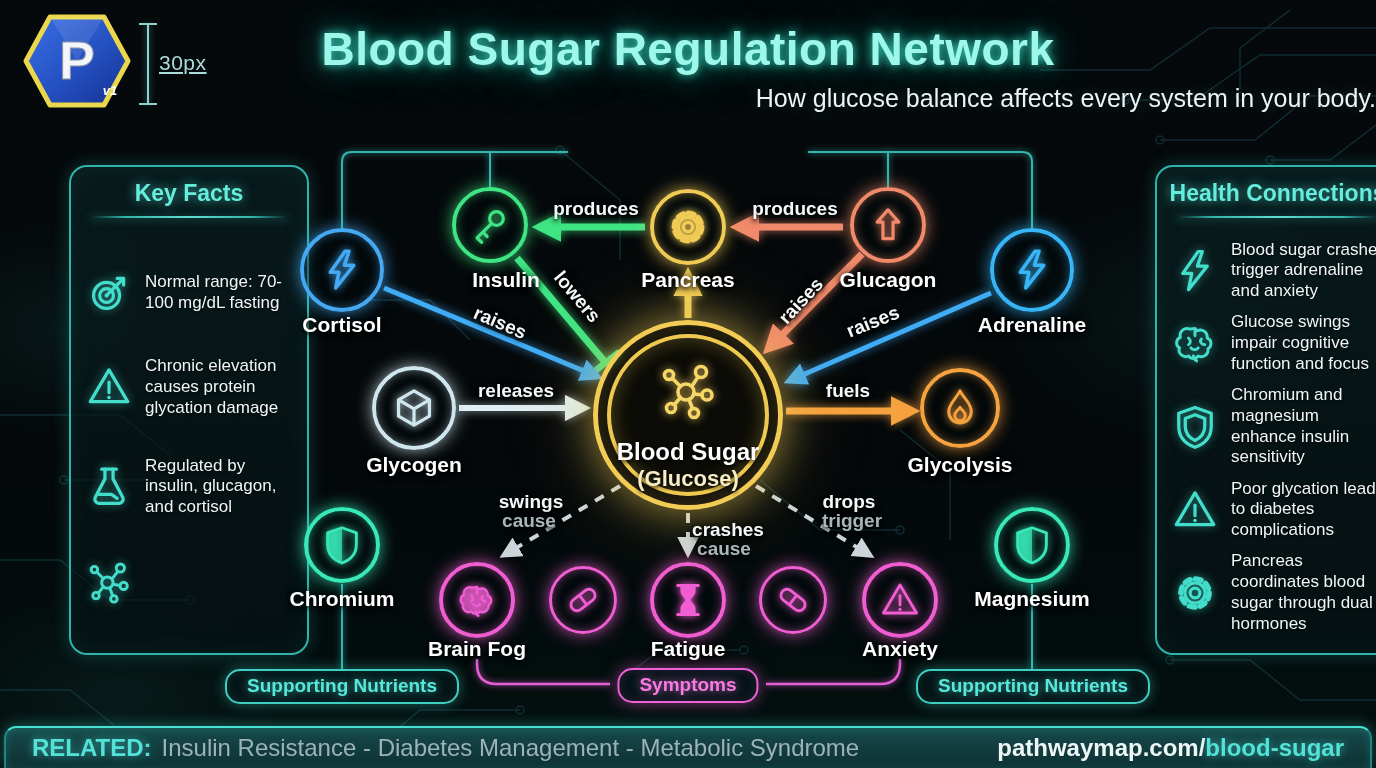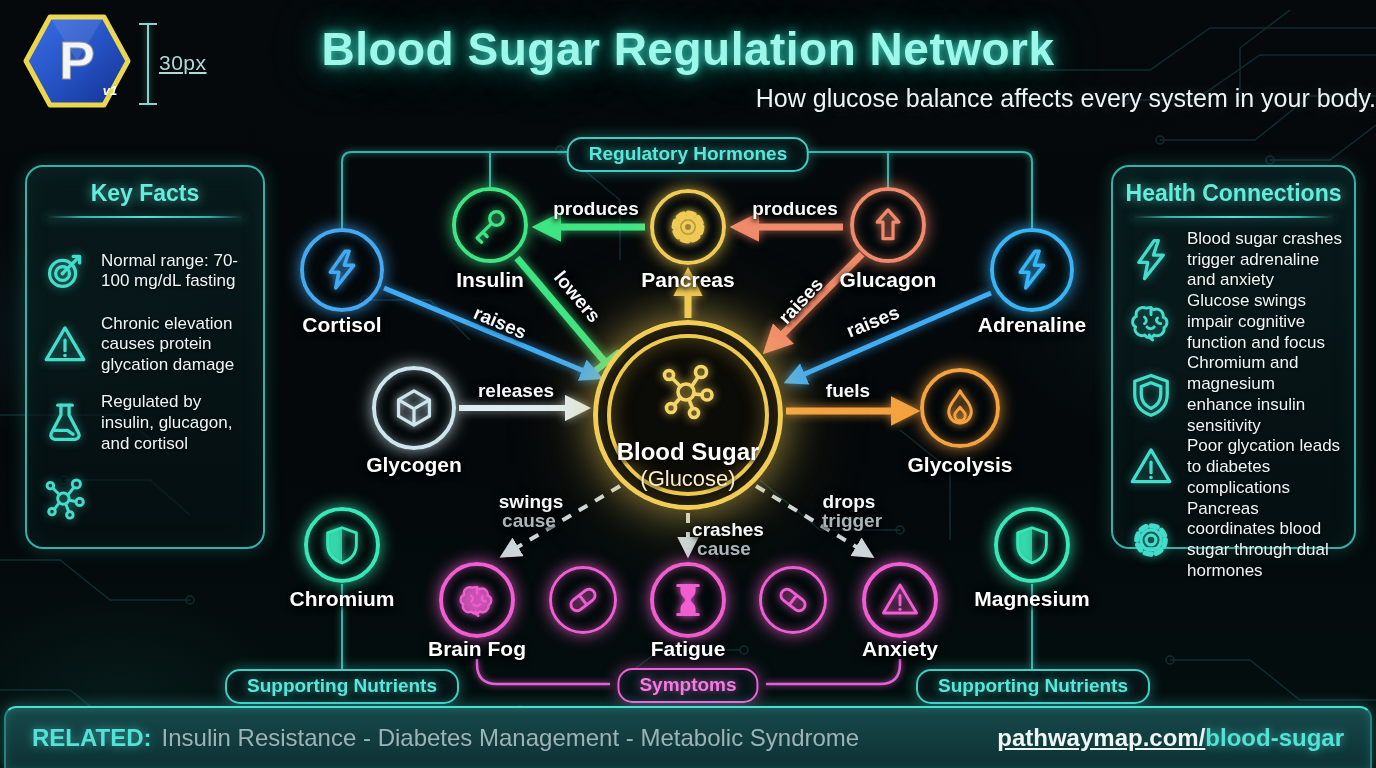--- a/index.html
+++ b/index.html
@@ -26,23 +26,23 @@
   .ruler-line::before, .ruler-line::after { content:""; position:absolute; left:-8px; width:18px; height:2px; background:#8fd2cd; }
   .ruler-line::before { top:0; } .ruler-line::after { bottom:0; }
   .ruler-text { position:absolute; left:159px; top:51px; font-size:21px; color:#aadcd8; letter-spacing:.5px;text-decoration:underline; }
   .title { position:absolute; left:0; right:0; top:22px; text-align:center; margin:0;
     font-size:46px; font-weight:800; letter-spacing:.5px; color:#9ef8ea;
     text-shadow:0 0 10px rgba(64,240,215,.9), 0 0 28px rgba(40,220,195,.55), 0 0 55px rgba(40,220,195,.35); }
   .subtitle { position:absolute; left:0; right:0; top:84px; text-align:right;
     font-size:25px; font-weight:500; color:#edf4f5; text-shadow:0 1px 4px rgba(0,0,0,.8), 0 0 14px rgba(180,240,235,.25); }
 
   
-  .panel { position:absolute; top:165px; height:384px; border:2px solid #2fb3ab; border-radius:18px;
+  .panel { position:absolute; top:165px; height:490px; border:2px solid #2fb3ab; border-radius:18px;
     background:linear-gradient(180deg, rgba(9,30,32,.78), rgba(5,18,20,.62));
-    box-shadow:0 0 18px rgba(47,179,171,.28), inset 0 0 26px rgba(47,179,171,.08); box-sizing:border-box; }
+    box-shadow:0 0 18px rgba(47,179,171,.28), inset 0 0 26px rgba(47,179,171,.08); box-sizing:border-box;margin-left:44px; }
   .panel.left { left:25px; width:240px; }
   .panel.right { left:1111px; width:245px; }
   .panel h2 { margin:13px 8px 9px; text-align:center; font-size:23px; font-weight:800; color:#64ecdc;
     text-shadow:0 0 12px rgba(80,230,215,.75); }
   .panel .divider { height:2px; margin:0 18px 2px;
     background:linear-gradient(90deg, transparent, #2fb3ab 18%, #5adfd4 50%, #2fb3ab 82%, transparent);
     box-shadow:0 1px 8px rgba(70,220,205,.5); }
   .panel .items { position:absolute; left:0; right:0; top:62px; bottom:8px; display:flex; flex-direction:column;
     justify-content:space-evenly; padding:0 12px; }
   .fact { display:flex; align-items:center; gap:10px; }
@@ -58,21 +58,21 @@
     text-shadow:0 2px 4px rgba(0,0,0,.95), 0 0 10px rgba(0,0,0,.9); }
 
   .center-node { position:absolute; left:593px; top:320px; width:190px; height:190px; border-radius:50%;
     border:5px solid #f2cc55; box-sizing:border-box; background:rgba(20,16,4,.45);
     box-shadow:0 0 40px rgba(242,204,85,.55), 0 0 90px rgba(242,204,85,.25), inset 0 0 30px rgba(242,204,85,.22); }
   .center-inner { position:absolute; inset:9px; border:4px solid #eec94f; border-radius:50%;
     display:flex; flex-direction:column; align-items:center; justify-content:flex-start; padding-top:20px; box-sizing:border-box;
     box-shadow:inset 0 0 22px rgba(242,204,85,.25); }
   .center-inner svg { color:#f5d669; filter:drop-shadow(0 0 5px rgba(242,204,85,.9)); }
   .cl1 { font-size:24px; font-weight:800; color:#ffffff; margin-top:16px; text-shadow:0 2px 4px rgba(0,0,0,.9); }
-  .cl2 { font-size:22px; font-weight:400; color:#f7edc6; text-shadow:0 2px 4px rgba(0,0,0,.9); }
+  .cl2 { font-size:22px; font-weight:700; color:#f7edc6; text-shadow:0 2px 4px rgba(0,0,0,.9); }
 
   
   .badge { position:absolute; transform:translateX(-50%); white-space:nowrap; border-radius:15px; padding:4px 20px 5px;
     font-size:19px; font-weight:800; box-sizing:border-box; background:rgba(6,22,24,.88); }
   .badge.teal { border:2px solid #3ecfc4; color:#55e8db; box-shadow:0 0 14px rgba(62,207,196,.45), inset 0 0 10px rgba(62,207,196,.12);
     text-shadow:0 0 10px rgba(85,232,219,.7); }
   .badge.pink { border:2px solid #ef61d8; color:#f77ae4; box-shadow:0 0 16px rgba(239,97,216,.5), inset 0 0 10px rgba(239,97,216,.15);
     text-shadow:0 0 10px rgba(247,122,228,.75); }
 
   
@@ -85,29 +85,29 @@
   .glow-pink   { filter:drop-shadow(0 0 3px rgba(239,97,216,.8)); }
   .glow-green  { filter:drop-shadow(0 0 5px rgba(63,229,131,.75)); }
   .glow-salmon { filter:drop-shadow(0 0 5px rgba(240,138,106,.75)); }
   .glow-blue   { filter:drop-shadow(0 0 5px rgba(64,172,245,.75)); }
   .glow-pale   { filter:drop-shadow(0 0 5px rgba(223,238,242,.6)); }
   .glow-orange { filter:drop-shadow(0 0 5px rgba(245,162,63,.75)); }
   .glow-yellow { filter:drop-shadow(0 0 5px rgba(240,203,85,.75)); }
   .glow-gray   { filter:drop-shadow(0 0 3px rgba(0,0,0,.8)); }
 
   
-  .footer { position:absolute; left:4px; right:4px; bottom:0; height:62px; border-radius:12px 12px 0 0;
+  .footer { position:absolute; left:4px; right:4px; bottom:0; height:42px; border-radius:12px 12px 0 0;
     border:2px solid #23837e; border-bottom:none; border-top-color:#49e0d4; box-sizing:border-box;
     background:linear-gradient(180deg,#17494b, #0d3133);
     box-shadow:0 -1px 14px rgba(73,224,212,.35), inset 0 1px 10px rgba(73,224,212,.18);
     display:flex; align-items:center; justify-content:space-between; padding:0 26px; }
   .rel-label { font-size:24px; font-weight:800; color:#52e2d7; margin-right:10px; text-shadow:0 0 10px rgba(82,226,215,.6); }
   .rel-items { font-size:24px; font-weight:500; color:#9db3b6; }
   .url { font-size:24px; font-weight:800; }
-  .url-base { color:#eef6f6;text-decoration:underline; }
+  .url-base { color:#eef6f6; }
   .url-slug { color:#52e2d7; text-shadow:0 0 10px rgba(82,226,215,.6); }
 </style>
 </head>
 <body>
 
 <div class="stage">
 
   <svg class="bg-circuit" width="1376" height="768" viewBox="0 0 1376 768">
     <g stroke="#1c4d58" stroke-width="1.5" fill="none" opacity=".5">
       <path d="M1376 28 H1210 L1150 70 H1040"></path>
@@ -414,21 +414,21 @@
           <circle cx="51" cy="37" r="5"></circle>
           <circle cx="15" cy="50" r="4.5"></circle>
           <circle cx="38" cy="55" r="4.5"></circle>
         <path d="M24.5 28.5 L16.5 20.5 M36 28 L42 19 M38 36 L46 36.8 M24.5 39.5 L18.5 46.5 M33 41.5 L36.5 50.5"></path>
       </svg>
       <div class="cl1">Blood Sugar</div>
       <div class="cl2">(Glucose)</div>
     </div>
   </div>
 
-  <div class="nlabel" style="left:490px; top:268px">Insulin</div>
+  <div class="nlabel" style="left:506px; top:268px">Insulin</div>
   <div class="nlabel" style="left:688px; top:268px">Pancreas</div>
   <div class="nlabel" style="left:888px; top:268px">Glucagon</div>
   <div class="nlabel" style="left:342px; top:313px">Cortisol</div>
   <div class="nlabel" style="left:1032px; top:313px">Adrenaline</div>
   <div class="nlabel" style="left:414px; top:453px">Glycogen</div>
   <div class="nlabel" style="left:960px; top:453px">Glycolysis</div>
   <div class="nlabel" style="left:342px; top:587px">Chromium</div>
   <div class="nlabel" style="left:1032px; top:587px">Magnesium</div>
   <div class="nlabel" style="left:477px; top:637px">Brain Fog</div>
   <div class="nlabel" style="left:688px; top:637px">Fatigue</div>
@@ -442,21 +442,20 @@
   <div class="elabel" style="left:873px; top:322px; --rot:-22deg">raises</div>
   <div class="elabel" style="left:516px; top:391px">releases</div>
   <div class="elabel" style="left:848px; top:391px">fuels</div>
   <div class="elabel" style="left:531px; top:502px">swings</div>
   <div class="elabel sub" style="left:529px; top:521px">cause</div>
   <div class="elabel" style="left:728px; top:530px">crashes</div>
   <div class="elabel sub" style="left:724px; top:549px">cause</div>
   <div class="elabel" style="left:849px; top:502px">drops</div>
   <div class="elabel sub" style="left:852px; top:521px">trigger</div>
 
-  <div class="badge teal" style="left:688px; top:137px">Regulatory Hormones</div>
   <div class="badge teal" style="left:342px; top:669px">Supporting Nutrients</div>
   <div class="badge teal" style="left:1033px; top:669px">Supporting Nutrients</div>
   <div class="badge pink" style="left:688px; top:668px">Symptoms</div>
 
   <div class="footer">
     <div>
       <span class="rel-label">RELATED:</span><span class="rel-items">Insulin Resistance - Diabetes Management - Metabolic Syndrome</span>
     </div>
     <div class="url">
       <span class="url-base">pathwaymap.com/</span><span class="url-slug">blood-sugar</span>

